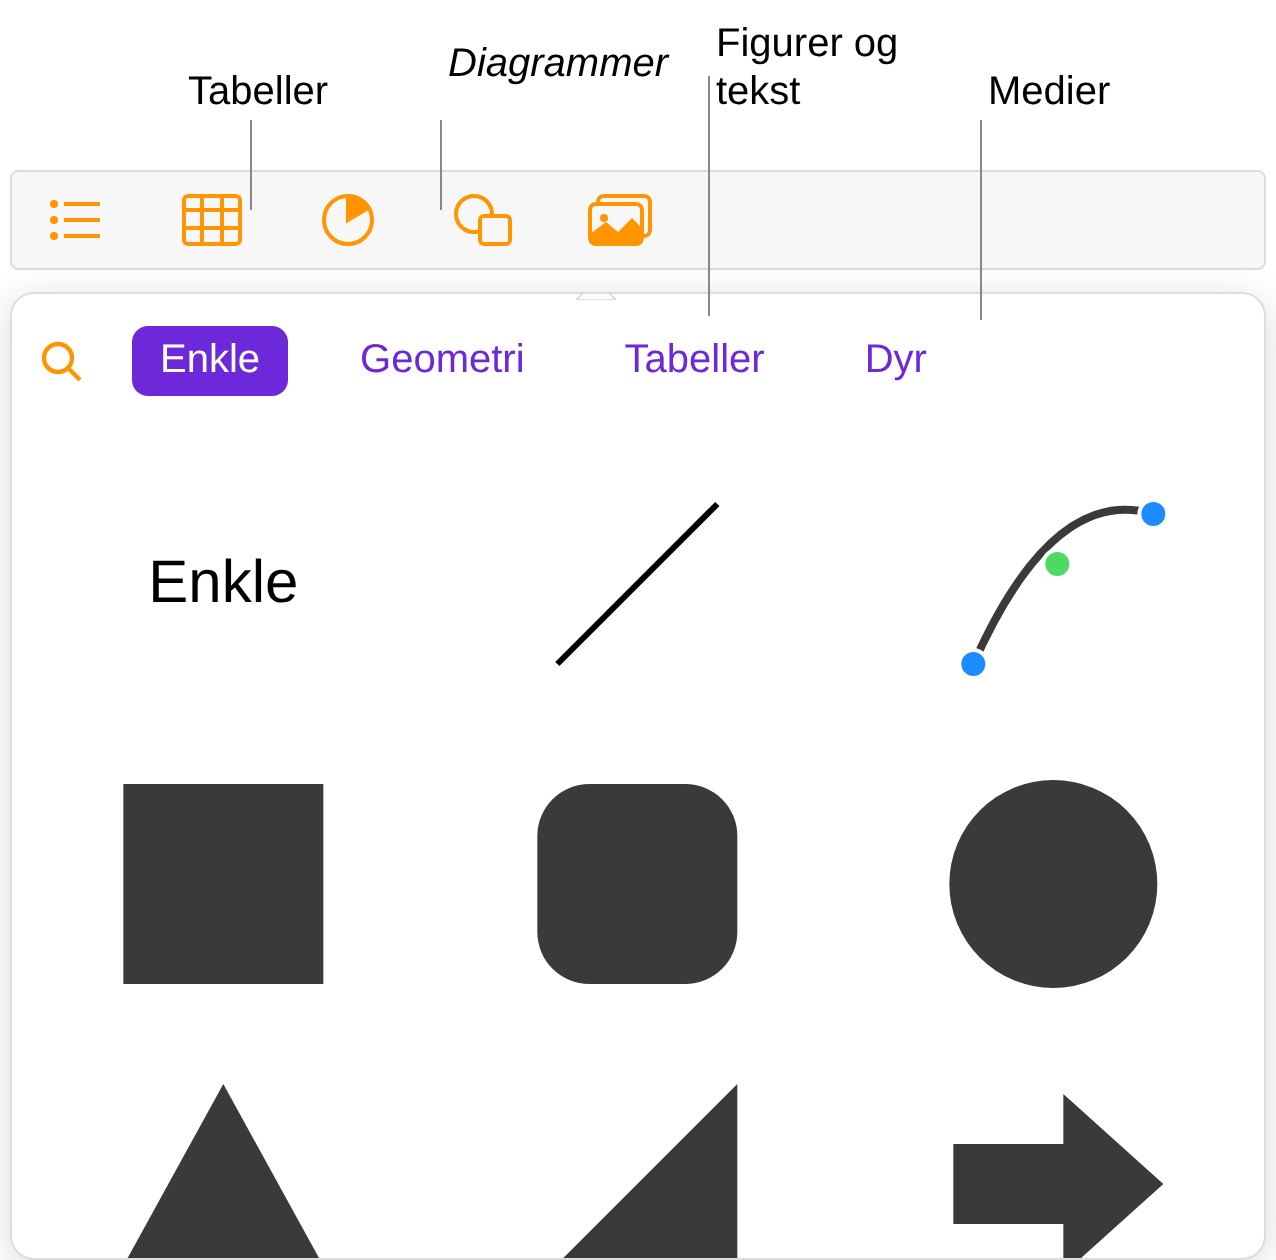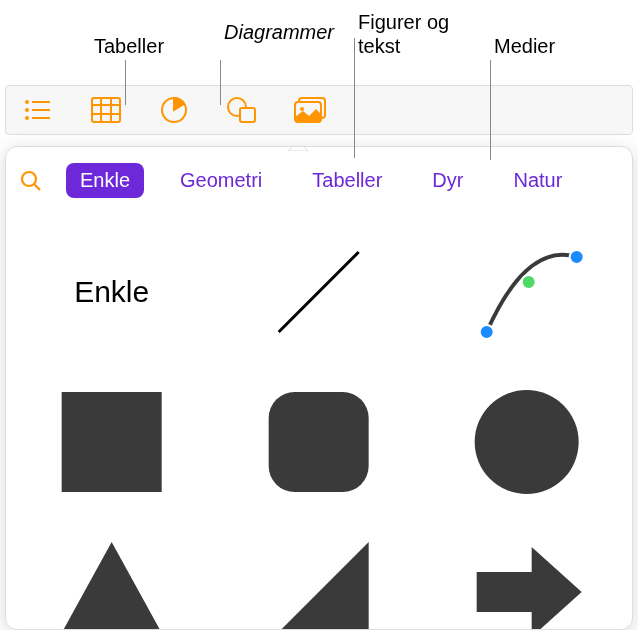--- a/index.html
+++ b/index.html
@@ -216,21 +216,20 @@
     <div class="search-icon-wrap">
       <svg width="22" height="22" viewBox="0 0 22 22">
         <circle cx="9" cy="9" r="7"></circle>
         <line x1="14" y1="14" x2="20" y2="20"></line>
       </svg>
     </div>
     <div class="cat-tab selected">Enkle</div>
     <div class="cat-tab">Geometri</div>
     <div class="cat-tab">Tabeller</div>
     <div class="cat-tab">Dyr</div>
-    <div class="cat-tab">Natur</div>
   </div>
 
   <div class="shape-grid">
 
     <div class="shape-cell">
       <span class="shape-text">Enkle</span>
     </div>
     <div class="shape-cell">
       <svg class="shape-svg" viewBox="0 0 120 120">
         <line x1="20" y1="100" x2="100" y2="20" stroke="#000" stroke-width="3"></line>

